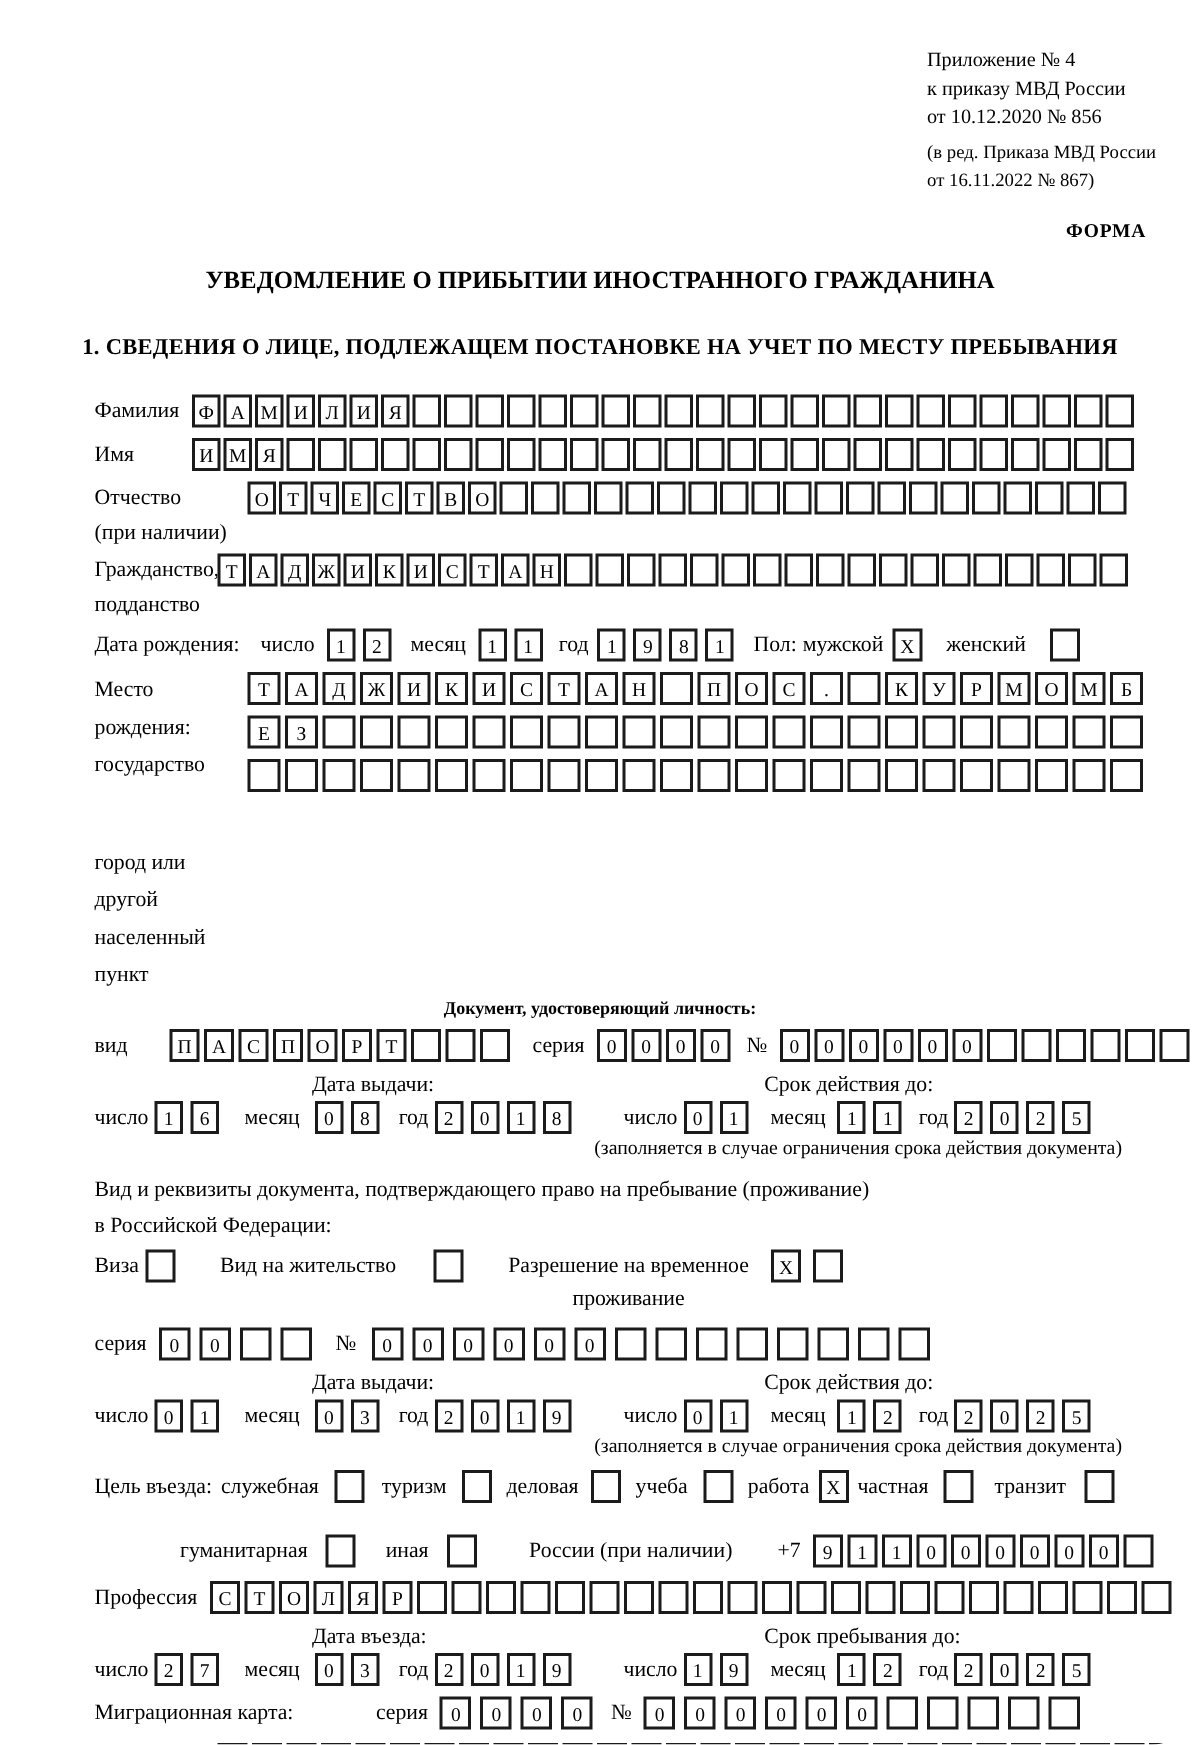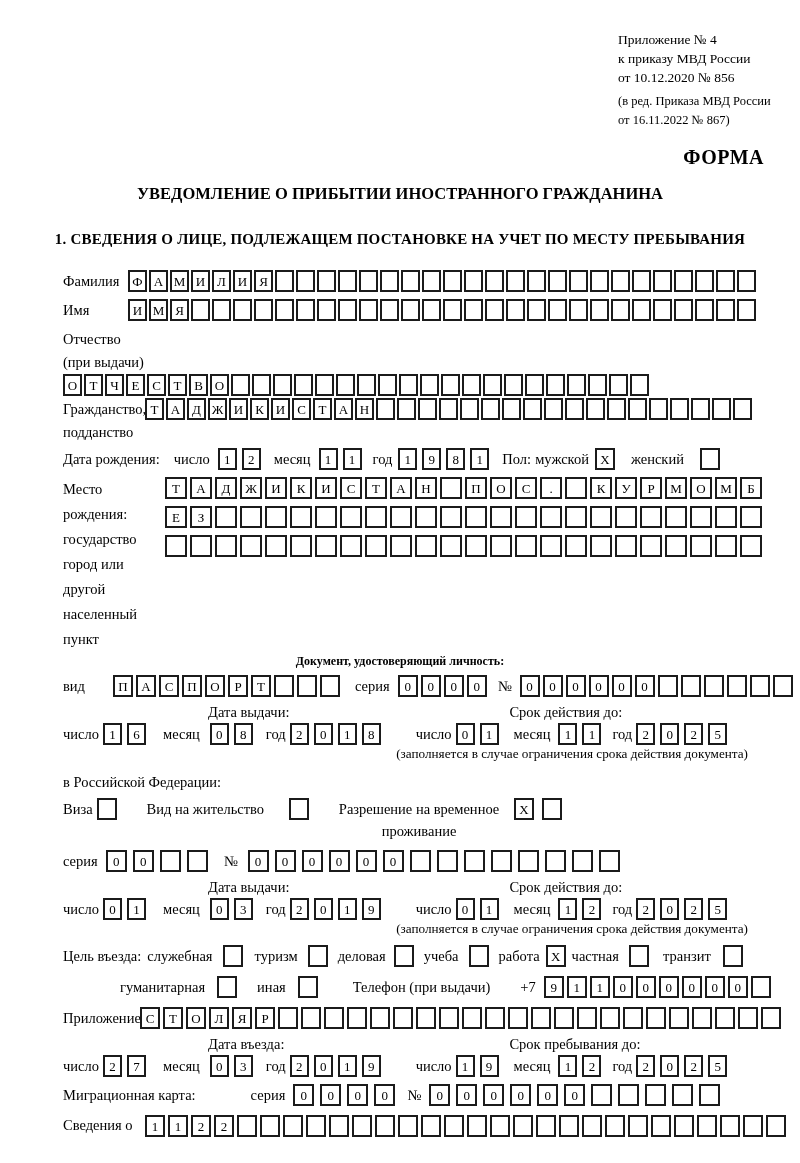--- a/index.html
+++ b/index.html
@@ -3,21 +3,21 @@
 <meta charset="utf-8">
 <style>
   * { box-sizing: border-box; }
   html,body { margin:0; padding:0; background:#ffffff; }
   body { font-family:"Liberation Serif","DejaVu Serif",serif; color:#000; }
   .page { width:800px; height:1163px; background:#fff; overflow:hidden; padding-top:30px; position:relative;border-radius:32px; }
 
   .hdr { margin-left:618px; font-size:13.5px; line-height:19px; }
   .hdr-small { font-size:12.5px; }
   .hdr-gap { margin-top:5px; }
-  .forma { text-align:right; padding-right:36px; font-weight:bold; font-size:20px; margin-top:16px; letter-spacing:0.5px; }
+  .forma { text-align:right; padding-right:36px; font-weight:bold; font-size:13px; margin-top:16px; letter-spacing:0.5px; }
 
   .title { text-align:center; font-weight:bold; font-size:16.5px; line-height:26px; margin-top:12px; }
   .uline { display:inline-block; width:56px; height:14px; border-bottom:2px solid #3a3a3a; margin-left:10px; }
 
   .sec { text-align:center; font-weight:bold; font-size:15px; margin-top:24px; letter-spacing:0.2px; }
 
   .row { display:flex; align-items:flex-start; margin-left:63px; margin-bottom:6px; }
   .lbl { font-size:14.5px; line-height:23px; white-space:nowrap; }
   .lbl-col { font-size:14.5px; line-height:23px; }
   .w65 { width:65px; } .w82 { width:82px; } .w102 { width:102px; flex:none; } .w77 { width:77px; }
@@ -131,24 +131,24 @@
         <span class="cell"></span>
         <span class="cell"></span>
         <span class="cell"></span>
         <span class="cell"></span>
         <span class="cell"></span>
         <span class="cell"></span>
         <span class="cell"></span>
       </span>
   </div>
 
-  <div class="row" style="margin-bottom:2px;flex-direction:column;">
+  <div class="row" style="margin-bottom:2px;">
     <span class="lbl-col w102">
       <div>Отчество</div>
-      <div>(при выдачи)</div>
+      <div>(при наличии)</div>
     </span>
     <span class="cells cells-std">
         <span class="cell">О</span>
         <span class="cell">Т</span>
         <span class="cell">Ч</span>
         <span class="cell">Е</span>
         <span class="cell">С</span>
         <span class="cell">Т</span>
         <span class="cell">В</span>
         <span class="cell">О</span>
@@ -240,21 +240,21 @@
     <span class="lbl ml16">женский</span>
     <span class="cells cells-cbx ml16">
         <span class="cell"></span>
       </span>
   </div>
 
   <div class="row" style="margin-bottom:2px;">
     <span class="lbl-col w102">
       <div style="line-height:25px;">Место рождения:</div>
       <div style="line-height:25px;">государство</div>
-      <div style="line-height:25px;">город или другой</div>
+      <div style="line-height:25px;margin-top:40px;">город или другой</div>
       <div style="line-height:25px;">населенный пункт</div>
     </span>
     <span class="cellstack">
       <span class="cells cells-wide">
           <span class="cell">Т</span>
           <span class="cell">А</span>
           <span class="cell">Д</span>
           <span class="cell">Ж</span>
           <span class="cell">И</span>
           <span class="cell">К</span>
@@ -405,20 +405,21 @@
     <span class="lbl ml6">год</span>
     <span class="cells cells-date ml4">
         <span class="cell">2</span>
         <span class="cell">0</span>
         <span class="cell">2</span>
         <span class="cell">5</span>
       </span>
   </div>
   <div class="note">(заполняется в случае ограничения срока действия документа)</div>
 
+  <div class="plain">Вид и реквизиты документа, подтверждающего право на пребывание (проживание)</div>
   <div class="plain" style="margin-bottom:4px;">в Российской Федерации:</div>
   <div class="row" style="margin-bottom:8px;">
     <span class="lbl">Виза</span>
     <span class="cells cells-cbx ml4">
         <span class="cell"></span>
       </span>
     <span class="lbl ml30">Вид на жительство</span>
     <span class="cells cells-cbx ml25">
         <span class="cell"></span>
       </span>
@@ -491,21 +492,21 @@
     <span class="lbl ml6">год</span>
     <span class="cells cells-date ml4">
         <span class="cell">2</span>
         <span class="cell">0</span>
         <span class="cell">2</span>
         <span class="cell">5</span>
       </span>
   </div>
   <div class="note">(заполняется в случае ограничения срока действия документа)</div>
 
-  <div class="row" style="margin-bottom:8px;">
+  <div class="row" style="margin-bottom:20px;">
     <span class="lbl">Цель въезда:</span>
     <span class="lbl ml6">служебная</span>
     <span class="cells cells-cbx ml10">
         <span class="cell"></span>
       </span>
     <span class="lbl ml12">туризм</span>
     <span class="cells cells-cbx ml10">
         <span class="cell"></span>
       </span>
     <span class="lbl ml10">деловая</span>
@@ -531,37 +532,37 @@
   </div>
   <div class="row" style="margin-left:120px; margin-bottom:8px;">
     <span class="lbl">гуманитарная</span>
     <span class="cells cells-cbx ml12">
         <span class="cell"></span>
       </span>
     <span class="lbl ml20">иная</span>
     <span class="cells cells-cbx ml12">
         <span class="cell"></span>
       </span>
-    <span class="lbl ml35">Телефон (при выдачи)</span>
+    <span class="lbl ml35">России (при наличии)</span>
     <span class="lbl ml30">+7</span>
     <span class="cells cells-med ml8">
         <span class="cell">9</span>
         <span class="cell">1</span>
         <span class="cell">1</span>
         <span class="cell">0</span>
         <span class="cell">0</span>
         <span class="cell">0</span>
         <span class="cell">0</span>
         <span class="cell">0</span>
         <span class="cell">0</span>
         <span class="cell"></span>
       </span>
   </div>
   <div class="row">
-    <span class="lbl w77">Приложение</span>
+    <span class="lbl w77">Профессия</span>
     <span class="cells cells-med">
         <span class="cell">С</span>
         <span class="cell">Т</span>
         <span class="cell">О</span>
         <span class="cell">Л</span>
         <span class="cell">Я</span>
         <span class="cell">Р</span>
         <span class="cell"></span>
         <span class="cell"></span>
         <span class="cell"></span>

